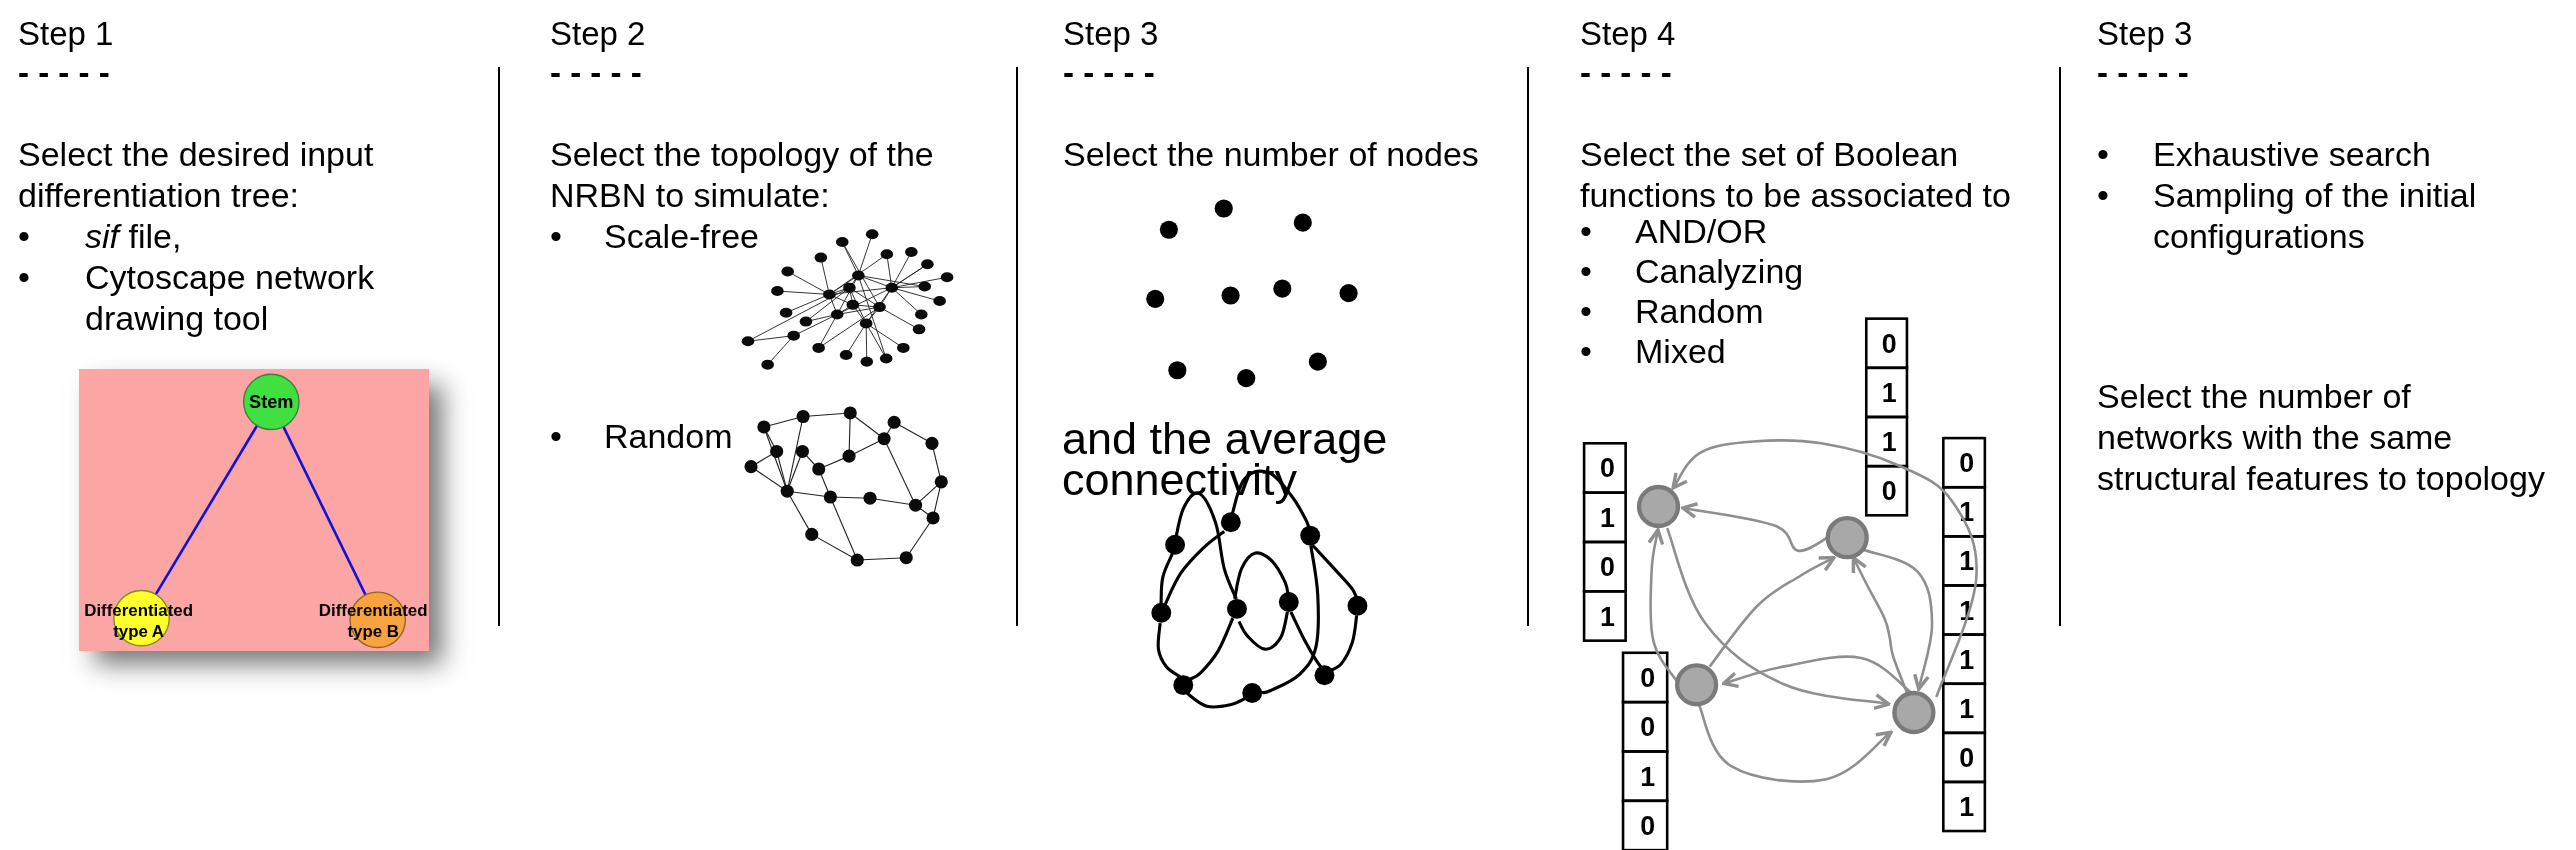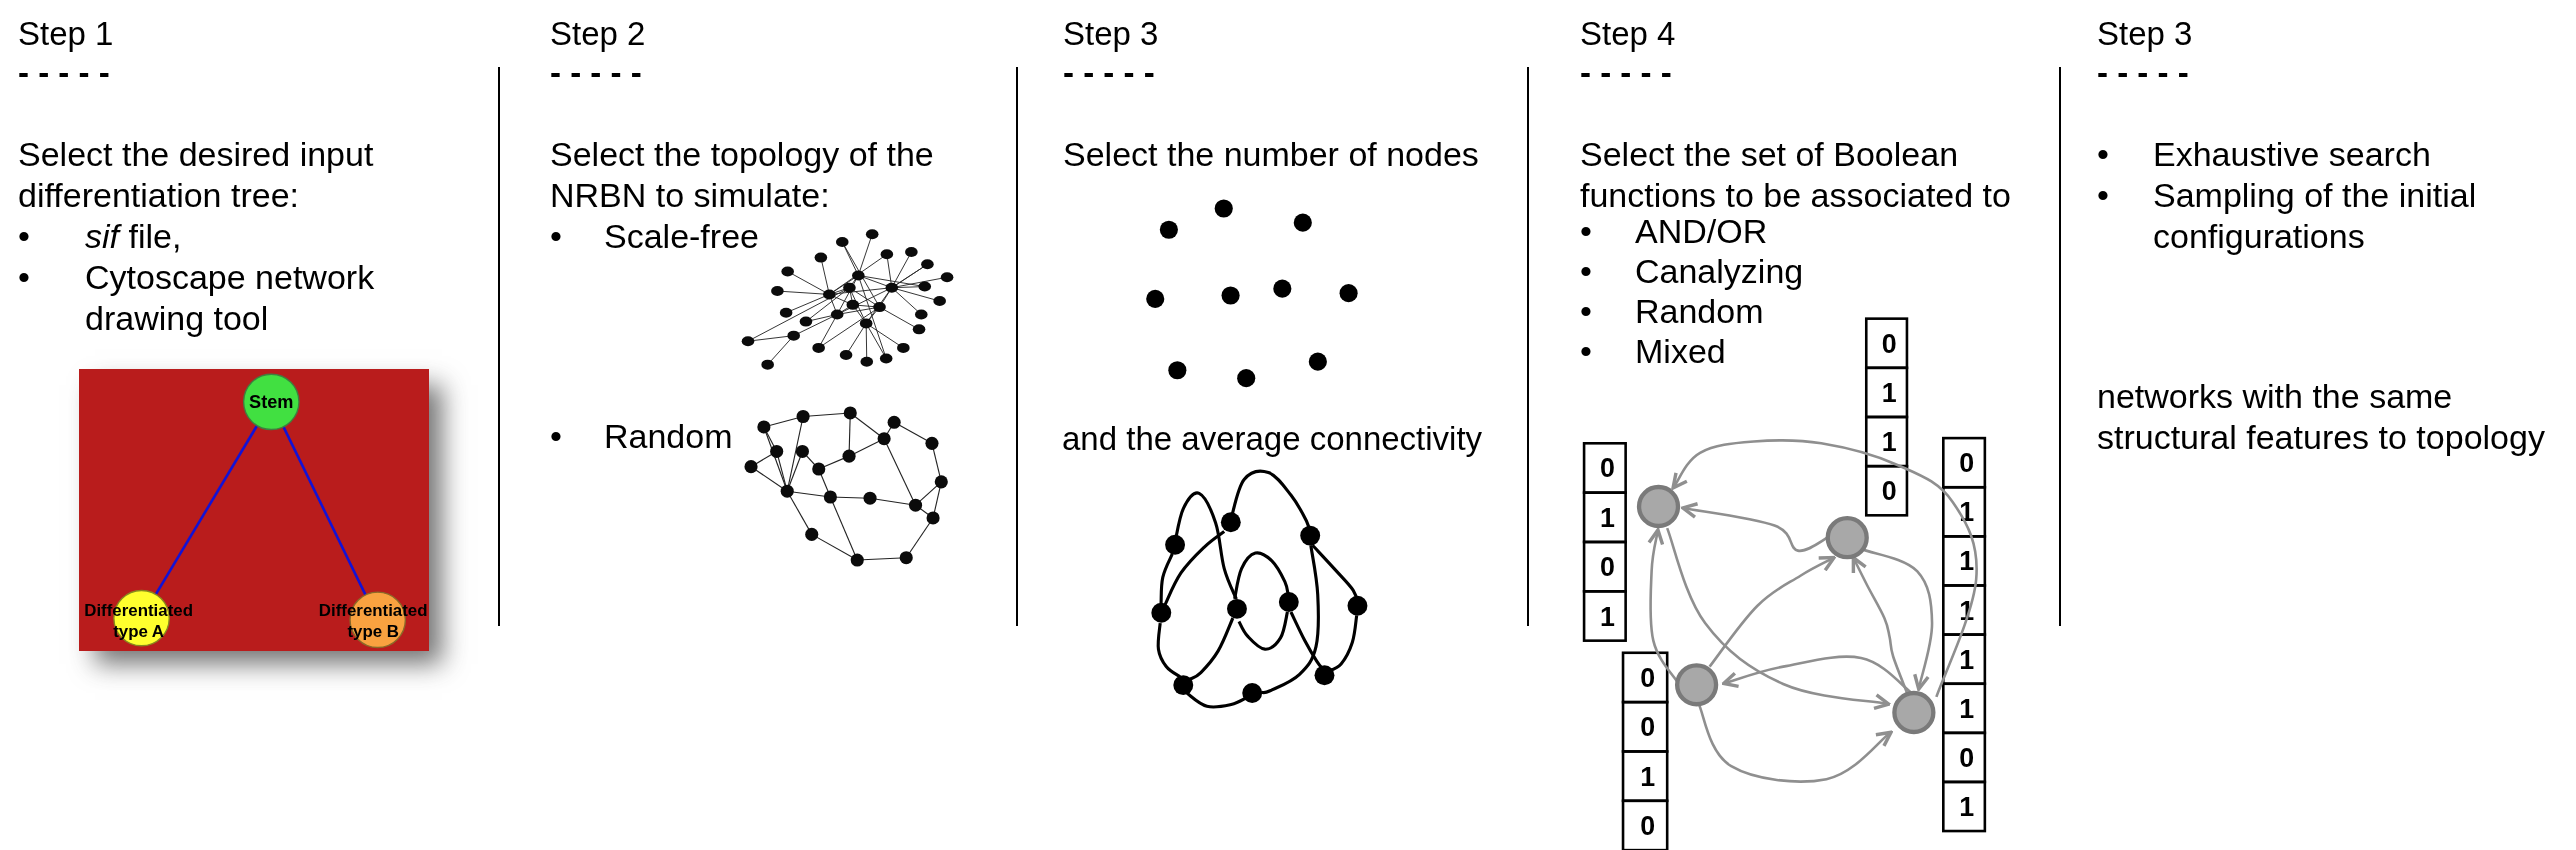--- a/index.html
+++ b/index.html
@@ -26,21 +26,21 @@
 <div class="title" style="left:2097px;top:12.5px">Step 3</div>
 <div class="dash" style="left:2097px;top:52px">- - - - -</div>
 
 <div class="body" style="left:18px;top:134px;width:485px">
     <div>Select the desired <b>input</b></div>
     <div><b>differentiation tree</b>:</div>
     <div class="bl" style="padding-left:67px"><span class="bu">•</span><i>sif</i> file,</div>
     <div class="bl" style="padding-left:67px"><span class="bu">•</span>Cytoscape network</div>
     <div class="bl" style="padding-left:67px">drawing tool</div>
   </div>
-<div style="position:absolute;left:79px;top:369px;width:350px;height:282px;background:#b91c1c;box-shadow:14.7px 14.7px 24px -1.7px rgba(45,45,45,.66)">
+<div style="position:absolute;left:79px;top:369px;width:350px;height:282px;background:#fca5a5;box-shadow:14.7px 14.7px 24px -1.7px rgba(45,45,45,.66)">
 <svg width="350" height="282" viewBox="0 0 404 326">
 <line x1="222" y1="38" x2="72" y2="288" stroke="#1212d6" stroke-width="3"></line>
 <line x1="222" y1="38" x2="345" y2="290" stroke="#1212d6" stroke-width="3"></line>
 <circle cx="222" cy="38" r="32" fill="#41e041" stroke="#3f7f3f" stroke-width="1.6"></circle>
 <circle cx="72" cy="288" r="32" fill="#ffff2e" stroke="#88881e" stroke-width="1.6"></circle>
 <circle cx="345" cy="290" r="32" fill="#f9a240" stroke="#8a6a28" stroke-width="1.6"></circle>
 <g font-family="Liberation Sans, sans-serif" font-weight="bold" fill="#000" text-anchor="middle">
 <text x="222" y="45" font-size="21">Stem</text>
 <text x="68.6" y="286" font-size="19.5">Differentiated</text>
 <text x="68.6" y="310" font-size="19.5">type A</text>
@@ -197,21 +197,21 @@
       <circle cx="223.1" cy="136.6" r="7.6"></circle>
       <circle cx="82.6" cy="155.6" r="7.6"></circle>
       <circle cx="135.3" cy="185.3" r="7.6"></circle>
       <circle cx="192" cy="182.6" r="7.6"></circle>
     </g>
   </svg>
 
 <div class="body" style="left:1063px;top:134px;width:485px">
     <div>Select the <b>number of nodes</b></div>
   </div>
-<div class="body" style="left:1062px;top:418px;width:485px;font-size:33px">and the <b>average connectivity</b></div>
+<div class="body" style="left:1062px;top:418px;width:485px;font-size:45px">and the <b>average connectivity</b></div>
 <svg style="position:absolute;left:1144px;top:196px" width="216" height="194" viewBox="0 0 250 224">
     <g fill="#000">
       <circle cx="92.3" cy="14.2" r="10.5"></circle>
       <circle cx="28.8" cy="38.8" r="10.5"></circle>
       <circle cx="183.8" cy="30.6" r="10.5"></circle>
       <circle cx="13" cy="118.8" r="10.5"></circle>
       <circle cx="100.2" cy="114.9" r="10.5"></circle>
       <circle cx="160.1" cy="107" r="10.5"></circle>
       <circle cx="236.8" cy="112.2" r="10.5"></circle>
       <circle cx="38.6" cy="201.4" r="10.5"></circle>
@@ -325,15 +325,16 @@
     <circle cx="145" cy="433" r="22.5" fill="#a8a8a8" stroke="#7a7a7a" stroke-width="5"></circle>
     <circle cx="396" cy="465" r="22.5" fill="#a8a8a8" stroke="#7a7a7a" stroke-width="5"></circle>
   </svg>
 
 <div class="body" style="left:2097px;top:134px;width:478px">
     <div class="bl" style="padding-left:56px"><span class="bu">•</span>Exhaustive search</div>
     <div class="bl" style="padding-left:56px"><span class="bu">•</span>Sampling of the initial</div>
     <div class="bl" style="padding-left:56px">configurations</div>
   </div>
 <div class="body" style="left:2097px;top:376px;width:478px">
+    <div>Select the <b>number of</b></div>
     <div><b>networks</b> with the same</div>
     <div>structural features to topology</div>
   </div>
 
 </body></html>

